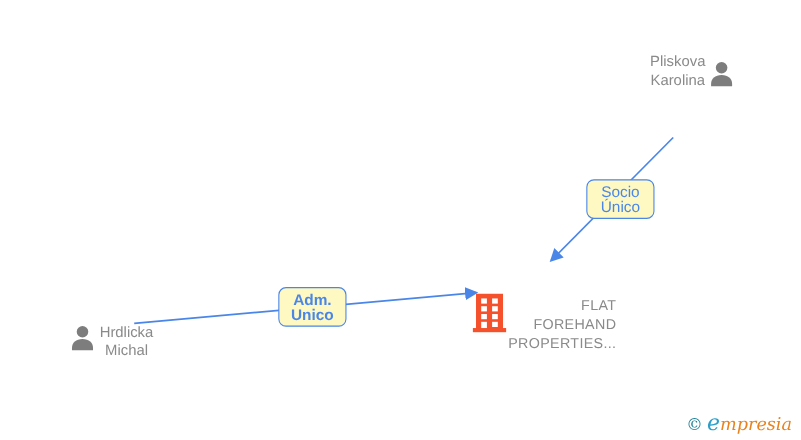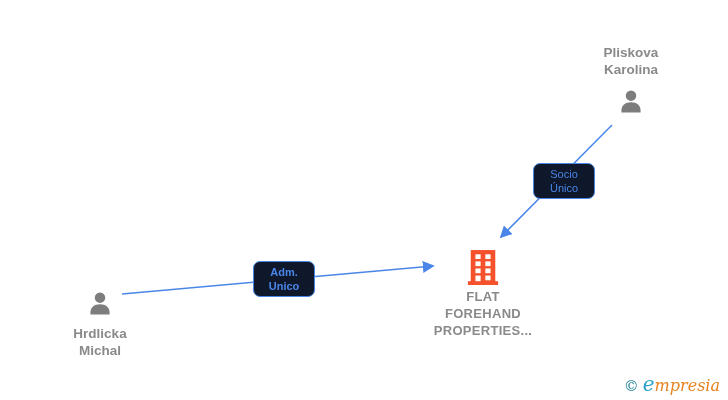--- a/index.html
+++ b/index.html
@@ -11,50 +11,49 @@
     font-family: "Liberation Sans", sans-serif;
     overflow: hidden;
   }
   .edges-svg { position: absolute; left: 0; top: 0; width: 728px; height: 400px; }
   .edge-line { stroke: var(--edge-blue); stroke-width: 1.5; fill: none; }
   .arrowhead-fill { fill: var(--edge-blue); }
 
   .node {
     position: absolute;
     display: flex;
-    flex-direction: column;
+    flex-direction: row;
     align-items: center;
     cursor: pointer;
-    font-weight: bold;
   }
   .node-label {
     color: var(--text-gray);
     font-size: 13.5px;
     line-height: 17px;
     text-align: center;
   }
   .icon-wrap { line-height: 0; }
   .person-svg { width: 30px; height: 32px; fill: var(--icon-gray); }
   .building-svg { width: 34px; height: 38px; }
   .building-fill { fill: var(--company-orange); }
 
   #node-pliskova { left: 591px; top: 44px; width: 80px; }
   #node-pliskova .icon-wrap { margin-top: 8px; }
   #node-hrdlicka { left: 60px; top: 288px; width: 80px; justify-content: center; }
   #node-hrdlicka .node-label { margin-top: 5px; }
   #node-company { left: 428px; top: 249px; width: 110px; }
-  #node-company .node-label { margin-top: 1px; font-size: 13px; letter-spacing: 0.3px; }
+  #node-company .node-label { margin-top: 20px; font-size: 13px; letter-spacing: 0.3px; text-align: right; }
 
   .edge-label {
     position: absolute;
-    background: #0f172a;
+    background: #fef9c3;
     border: 1px solid var(--edge-blue);
     border-radius: 7px;
     color: var(--edge-blue);
-    font-size: 11px;
+    font-size: 14px;
     line-height: 14px;
     padding: 3px 7px;
     text-align: center;
     max-width: 46px;
   }
   #edge-label-socio { left: 533px; top: 163px; }
   #edge-label-adm { left: 253px; top: 261px; font-weight: bold; }
 
   .logo {
     position: absolute;

